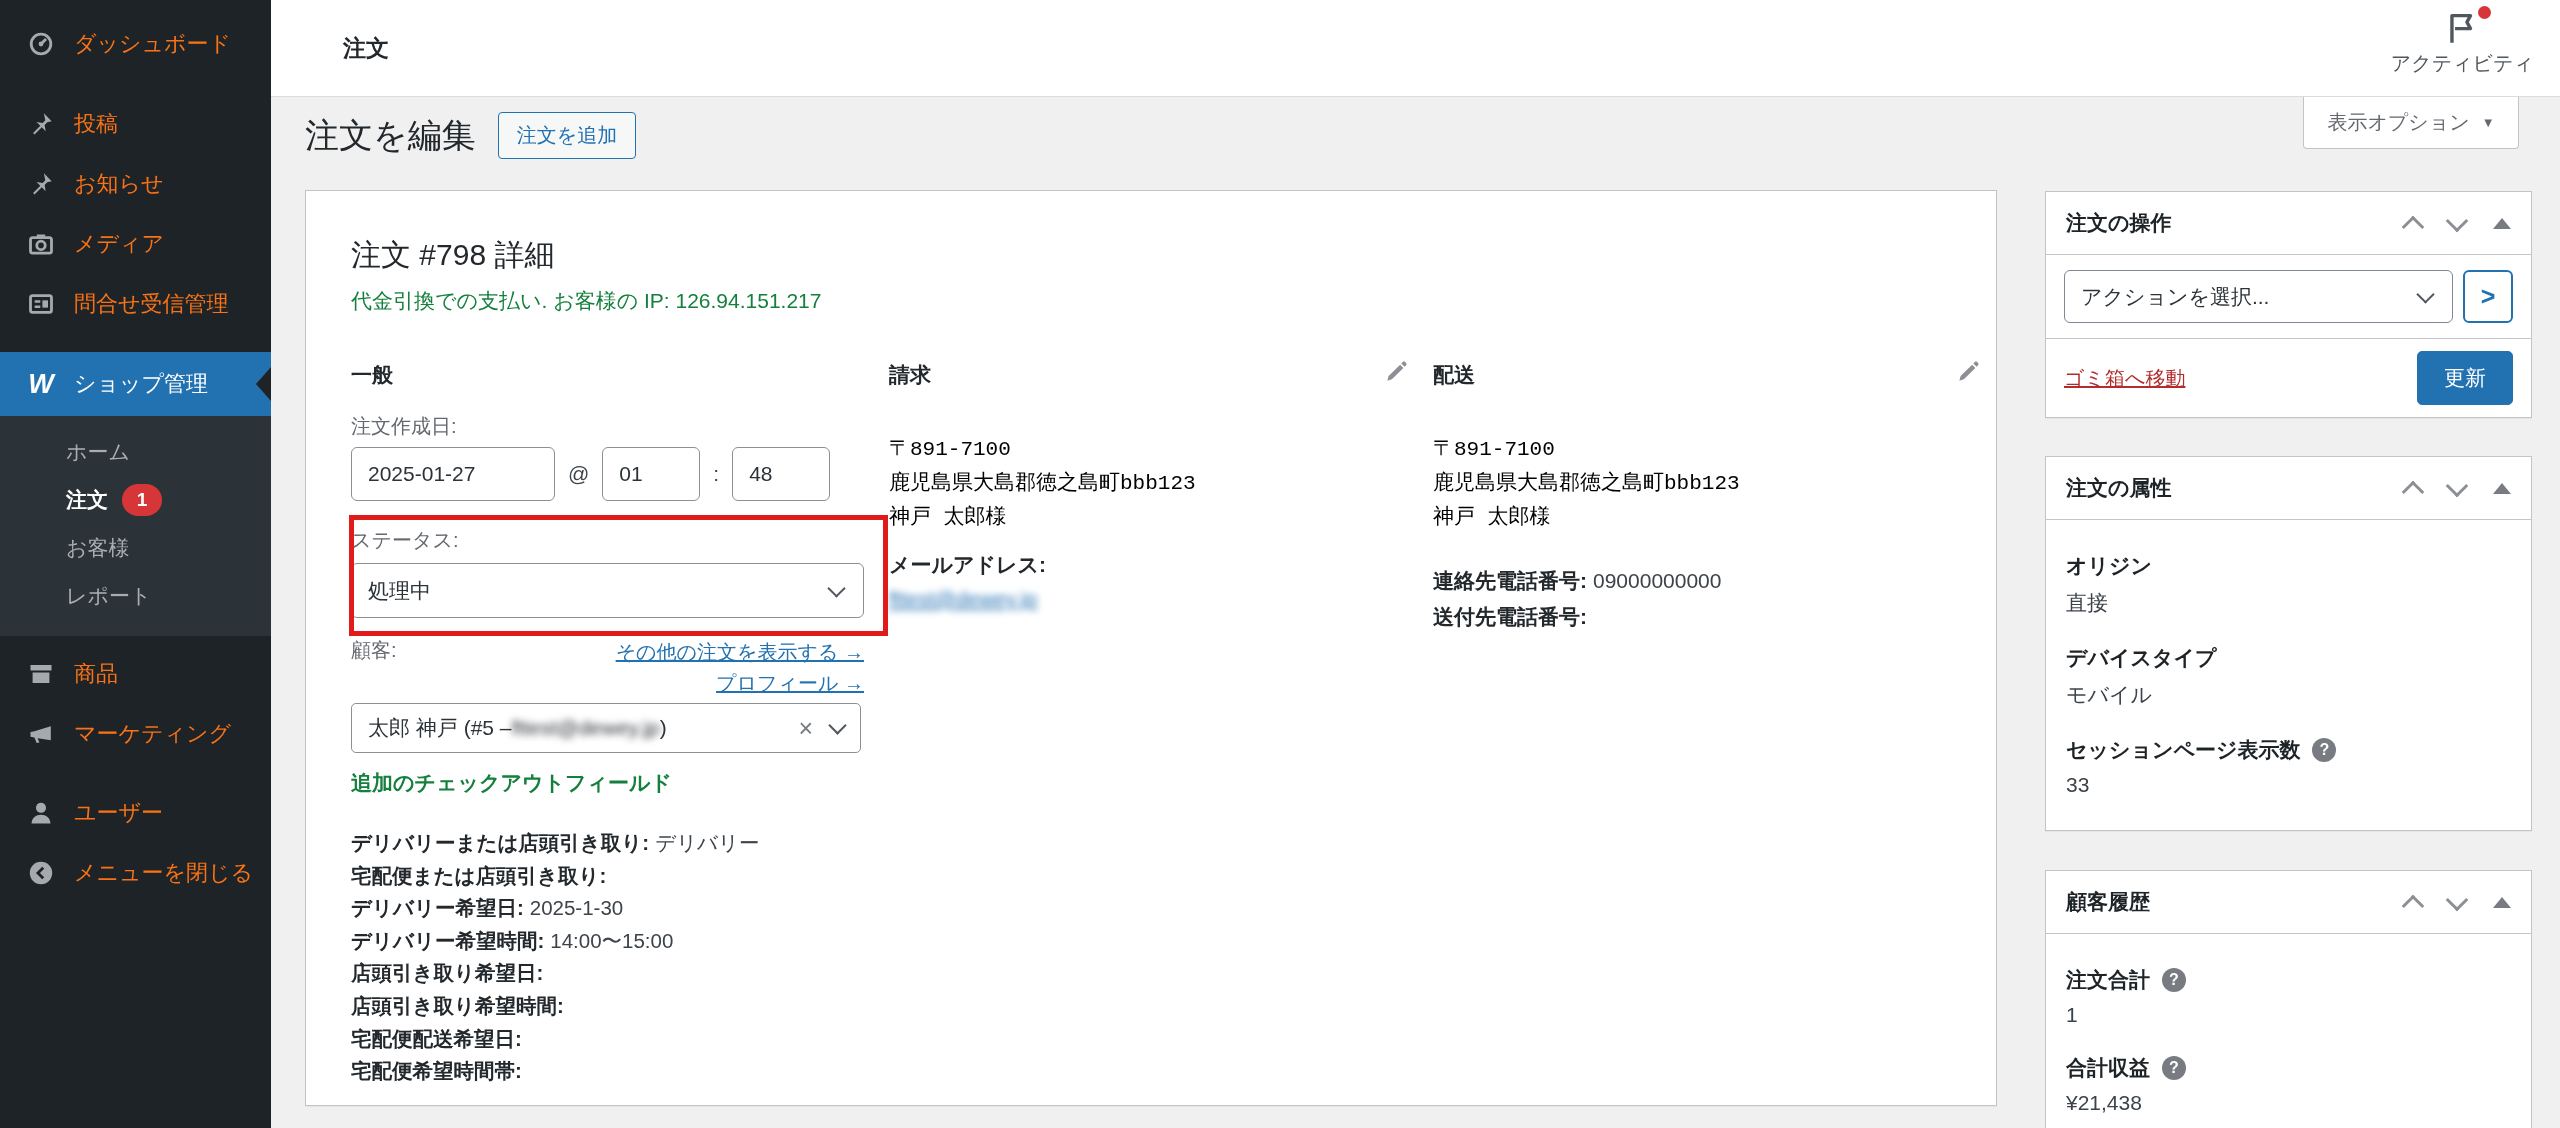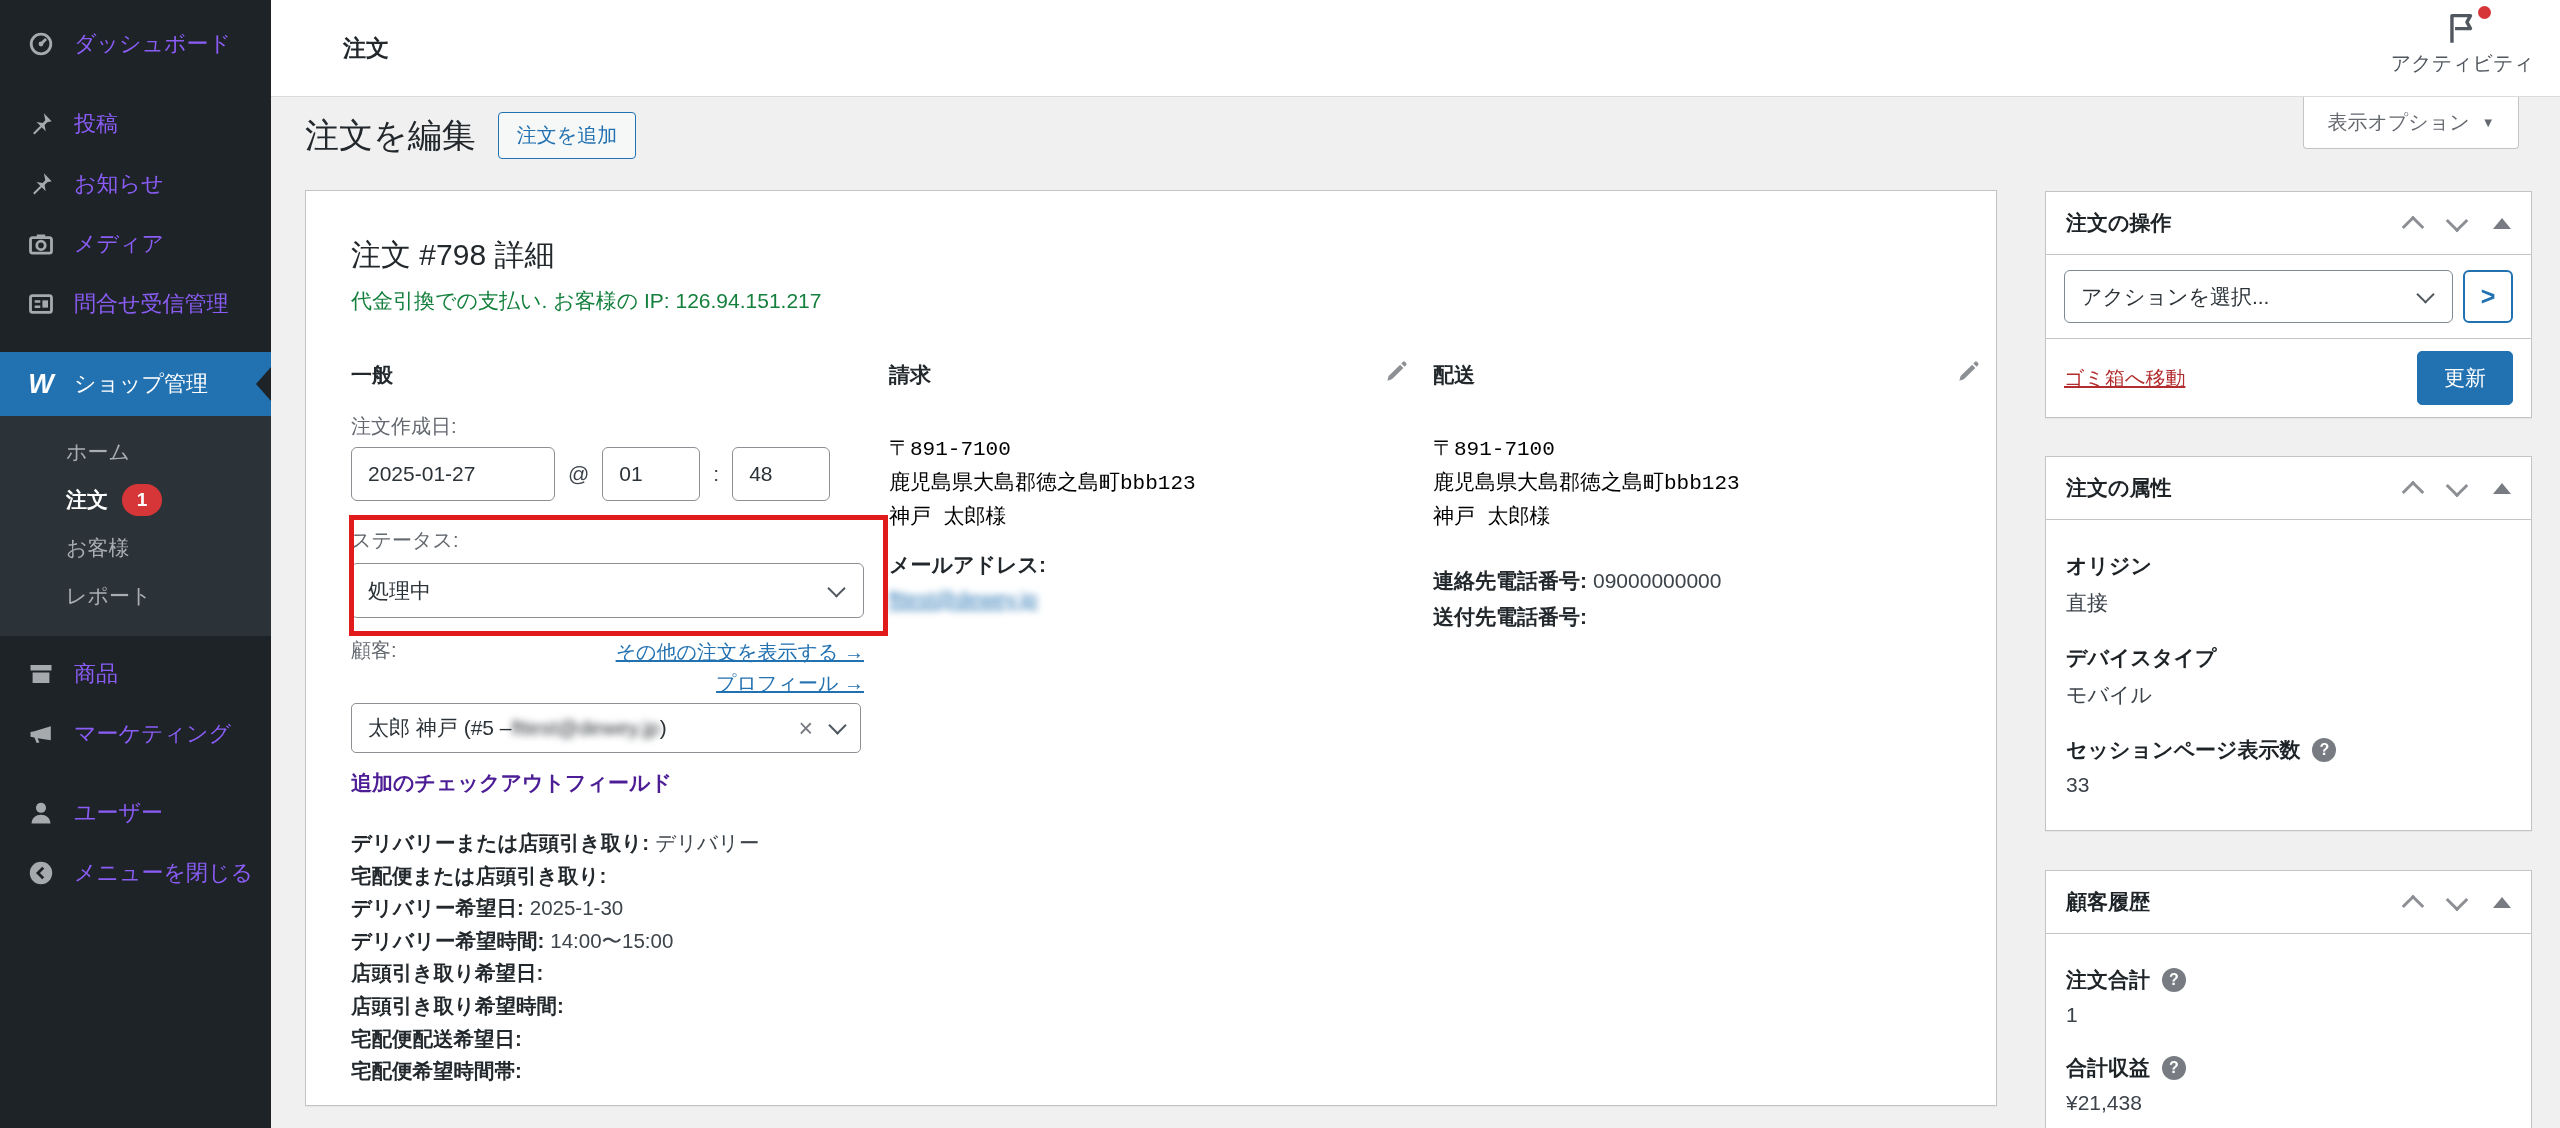--- a/index.html
+++ b/index.html
@@ -3,21 +3,21 @@
 <meta charset="utf-8">
 <style>
   html,body{margin:0;padding:0;width:2560px;height:1128px;overflow:hidden;background:#f0f0f1;
     font-family:"Liberation Sans","DejaVu Sans",sans-serif;color:#1d2327;}
   *{box-sizing:content-box;}
   [data-interactable="true"]{cursor:pointer;}
 
   
   #sidebar{position:absolute;left:0;top:0;width:271px;height:1128px;background:#1d2327;z-index:10;}
   .menu{padding-top:14px;}
-  .mi{height:60px;display:flex;align-items:center;gap:18px;padding-left:26px;font-size:22px;color:#8b5cf6;}
+  .mi{height:60px;display:flex;align-items:center;gap:18px;padding-left:26px;font-size:22px;color:#f97316;}
   .mi .ico{width:30px;height:30px;color:#a7aaad;flex:none;display:flex;align-items:center;justify-content:center;}
   .mi.gap-after{margin-bottom:20px;}
   .mi.active{background:#2271b1;height:64px;margin-top:18px;position:relative;color:#fff;font-weight:400;}
   .mi.active .ico{color:#fff;}
   .mi.active::after{content:"";position:absolute;right:0;top:50%;margin-top:-17px;
     border-top:17px solid transparent;border-bottom:17px solid transparent;border-right:15px solid #1d2327;}
   .wlogo{font-style:italic;font-weight:800;font-size:27px;color:#fff;line-height:1;}
   .submenu{background:#2c3338;padding:12px 0 16px 0;}
   .smi{height:48px;display:flex;align-items:center;padding-left:66px;font-size:21px;color:#a9aeb3;}
   .smi.current{color:#fff;font-weight:700;}
@@ -78,21 +78,21 @@
   .links{text-align:right;line-height:31px;font-size:20px;}
   .links a{display:block;color:#2271b1;text-decoration:underline;}
   .cust-select{box-sizing:border-box;position:absolute;left:0;top:342px;width:510px;height:50px;
     border:1px solid #8c8f94;border-radius:5px;background:#fff;display:flex;align-items:center;
     padding:0 16px;font-size:21px;color:#2c3338;white-space:nowrap;}
   .blur{filter:blur(3.5px);}
   .cust-x{margin-left:auto;color:#787c82;font-size:25px;padding-right:18px;line-height:1;}
   .cust-chev{width:11px;height:11px;border-right:2.5px solid #50575e;border-bottom:2.5px solid #50575e;
     transform:rotate(45deg);margin-top:-6px;}
 
-  .checkout-h{position:absolute;left:0;top:408px;font-size:21px;font-weight:700;color:#4c1d95;}
+  .checkout-h{position:absolute;left:0;top:408px;font-size:21px;font-weight:700;color:#15803d;}
   .co-list{position:absolute;left:0;top:466px;font-size:20.5px;line-height:32.6px;color:#23282d;white-space:nowrap;}
   .co-label{font-weight:700;}
   .co-val{margin-left:6px;font-weight:400;color:#3c434a;}
 
   .addr{position:absolute;left:0;top:72px;font-size:21px;line-height:34px;color:#000000;font-family:Liberation Mono, monospace;}
   .email-label{position:absolute;left:0;top:190px;font-size:21px;font-weight:700;color:#23282d;}
   .email-link{position:absolute;left:0;top:226px;font-size:21px;color:#2271b1;text-decoration:underline;}
   .phone-line{position:absolute;left:0;top:206px;font-size:21px;white-space:nowrap;text-align:right;}
   .phone-line2{position:absolute;left:0;top:242px;font-size:21px;white-space:nowrap;}
   .ph-label{font-weight:700;color:#23282d;}

